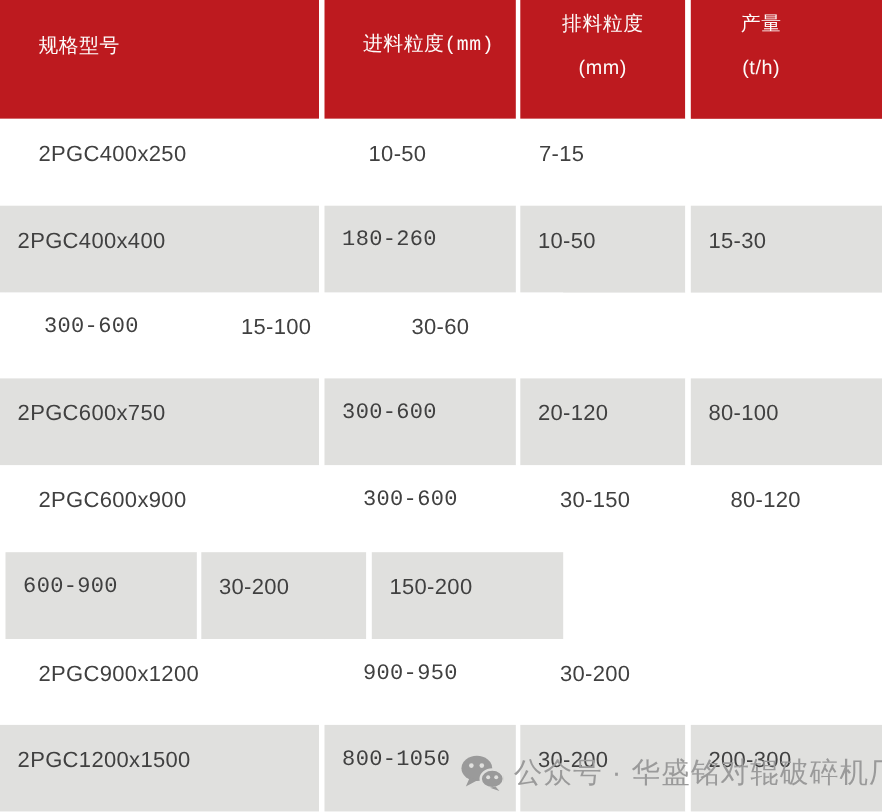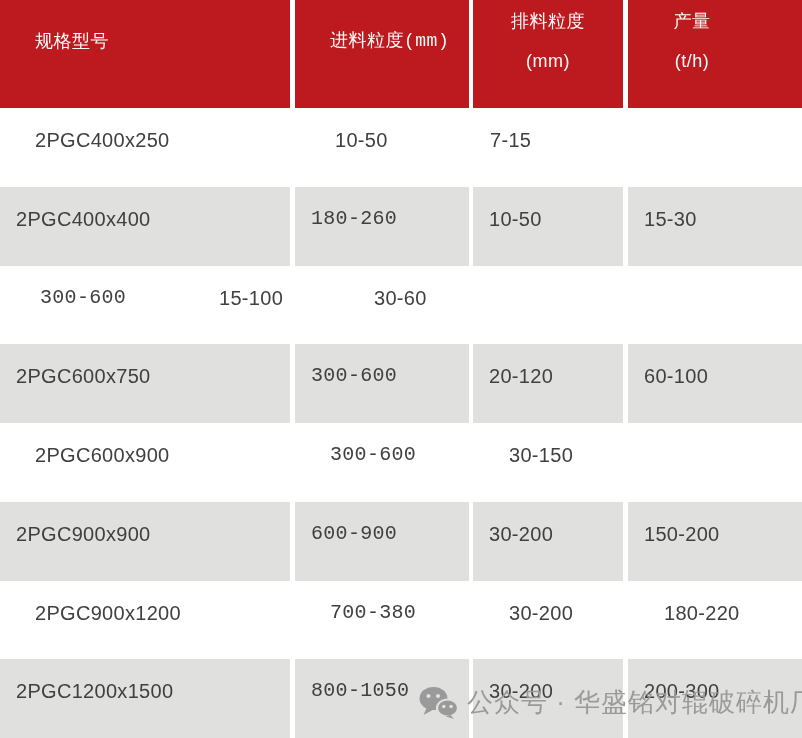--- a/index.html
+++ b/index.html
@@ -116,50 +116,49 @@
       <div class="cell c4">30-60</div>
     </div>
 
     <div class="row body-row even">
       <div class="cell c1">2PGC600x750</div>
       <div class="gut g1"></div>
       <div class="cell c2">300-600</div>
       <div class="gut g2"></div>
       <div class="cell c3">20-120</div>
       <div class="gut g3"></div>
-      <div class="cell c4">60-100</div>
+      <div class="cell c4">80-100</div>
     </div>
 
     <div class="row body-row odd">
       <div class="cell c1">2PGC600x900</div>
       <div class="gut g1"></div>
       <div class="cell c2">300-600</div>
       <div class="gut g2"></div>
       <div class="cell c3">30-150</div>
       <div class="gut g3"></div>
+      <div class="cell c4">80-120</div>
     </div>
 
     <div class="row body-row even">
-      <div class="cell c1">2PGC900x900</div>
       <div class="gut g1"></div>
       <div class="cell c2">600-900</div>
       <div class="gut g2"></div>
       <div class="cell c3">30-200</div>
       <div class="gut g3"></div>
       <div class="cell c4">150-200</div>
     </div>
 
     <div class="row body-row odd">
       <div class="cell c1">2PGC900x1200</div>
       <div class="gut g1"></div>
-      <div class="cell c2">700-380</div>
+      <div class="cell c2">900-950</div>
       <div class="gut g2"></div>
       <div class="cell c3">30-200</div>
       <div class="gut g3"></div>
-      <div class="cell c4">180-220</div>
     </div>
 
     <div class="row body-row even">
       <div class="cell c1">2PGC1200x1500</div>
       <div class="gut g1"></div>
       <div class="cell c2">800-1050</div>
       <div class="gut g2"></div>
       <div class="cell c3">30-200</div>
       <div class="gut g3"></div>
       <div class="cell c4">200-300</div>

